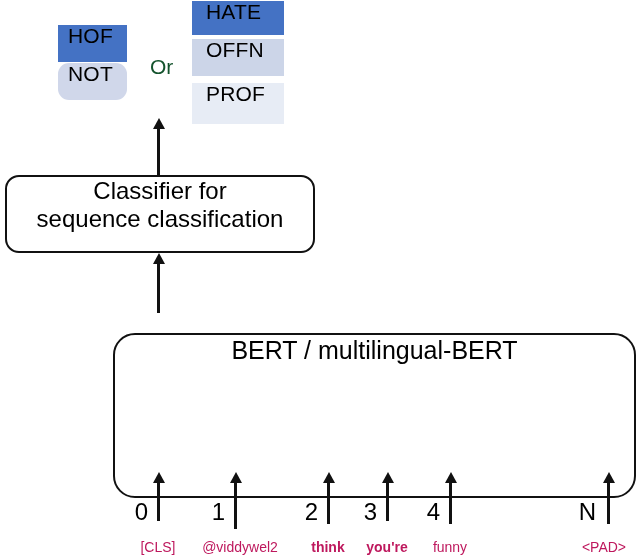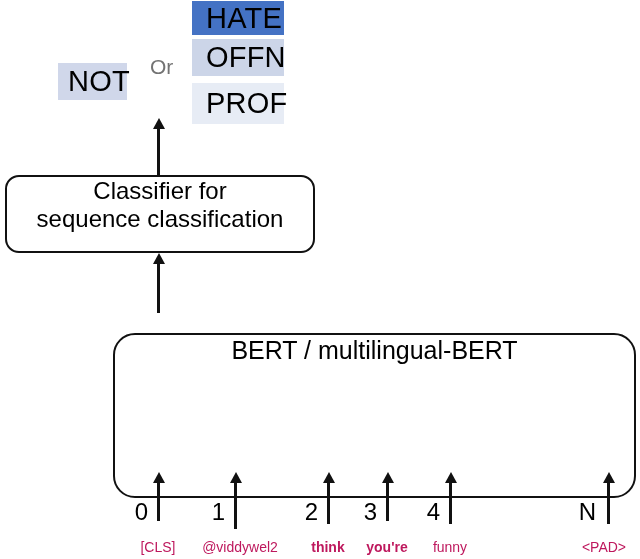--- a/index.html
+++ b/index.html
@@ -16,35 +16,35 @@
     width: 640px;
     height: 559px;
     background: #ffffff;
     overflow: hidden;
   }
   .abs { position: absolute; }
 
   
   .chip {
     display: flex;
-    align-items: center;
+    align-items: flex-start;
     box-sizing: border-box;
     padding-left: 10px;
-    font-size: 29px;
+    font-size: 21px;
     line-height: 1;
     color: #000000;
     letter-spacing: 0.2px;
   }
   .chip-hate { padding-left: 14px; }
 
   
   .or-text {
     font-size: 21px;
     line-height: 1;
-    color: #737373;
+    color: #14532d;
   }
 
   
   .module-box {
     box-sizing: border-box;
     background: #ffffff;
     border: 2.5px solid #111111;
     display: flex;
     align-items: flex-start;
     justify-content: center;
@@ -89,21 +89,24 @@
     color: #be185d;
     white-space: nowrap;
   }
 </style>
 </head>
 <body>
 
 <div id="canvas">
 
   <div class="abs" style="left:58px; top:25px; width:69px; height:75px;">
-    <div class="chip abs" style="left:0; top:38px; width:69px; height:37px; background:#d0d7ea;">
+    <div class="chip abs" style="left:0; top:0; width:69px; height:37px; background:#4472c4;">
+      <span>HOF</span>
+    </div>
+    <div class="chip abs" style="left:0; top:38px; width:69px; height:37px; background:#d0d7ea;border-radius:11px;">
       <span>NOT</span>
     </div>
   </div>
 
   <div class="abs or-text" style="left:150px; top:56px;">Or</div>
 
   <div class="abs" style="left:192px; top:1px; width:92px; height:124px;">
     <div class="chip chip-hate abs" style="left:0; top:0; width:92px; height:34px; background:#4472c4;">
       <span>HATE</span>
     </div>

